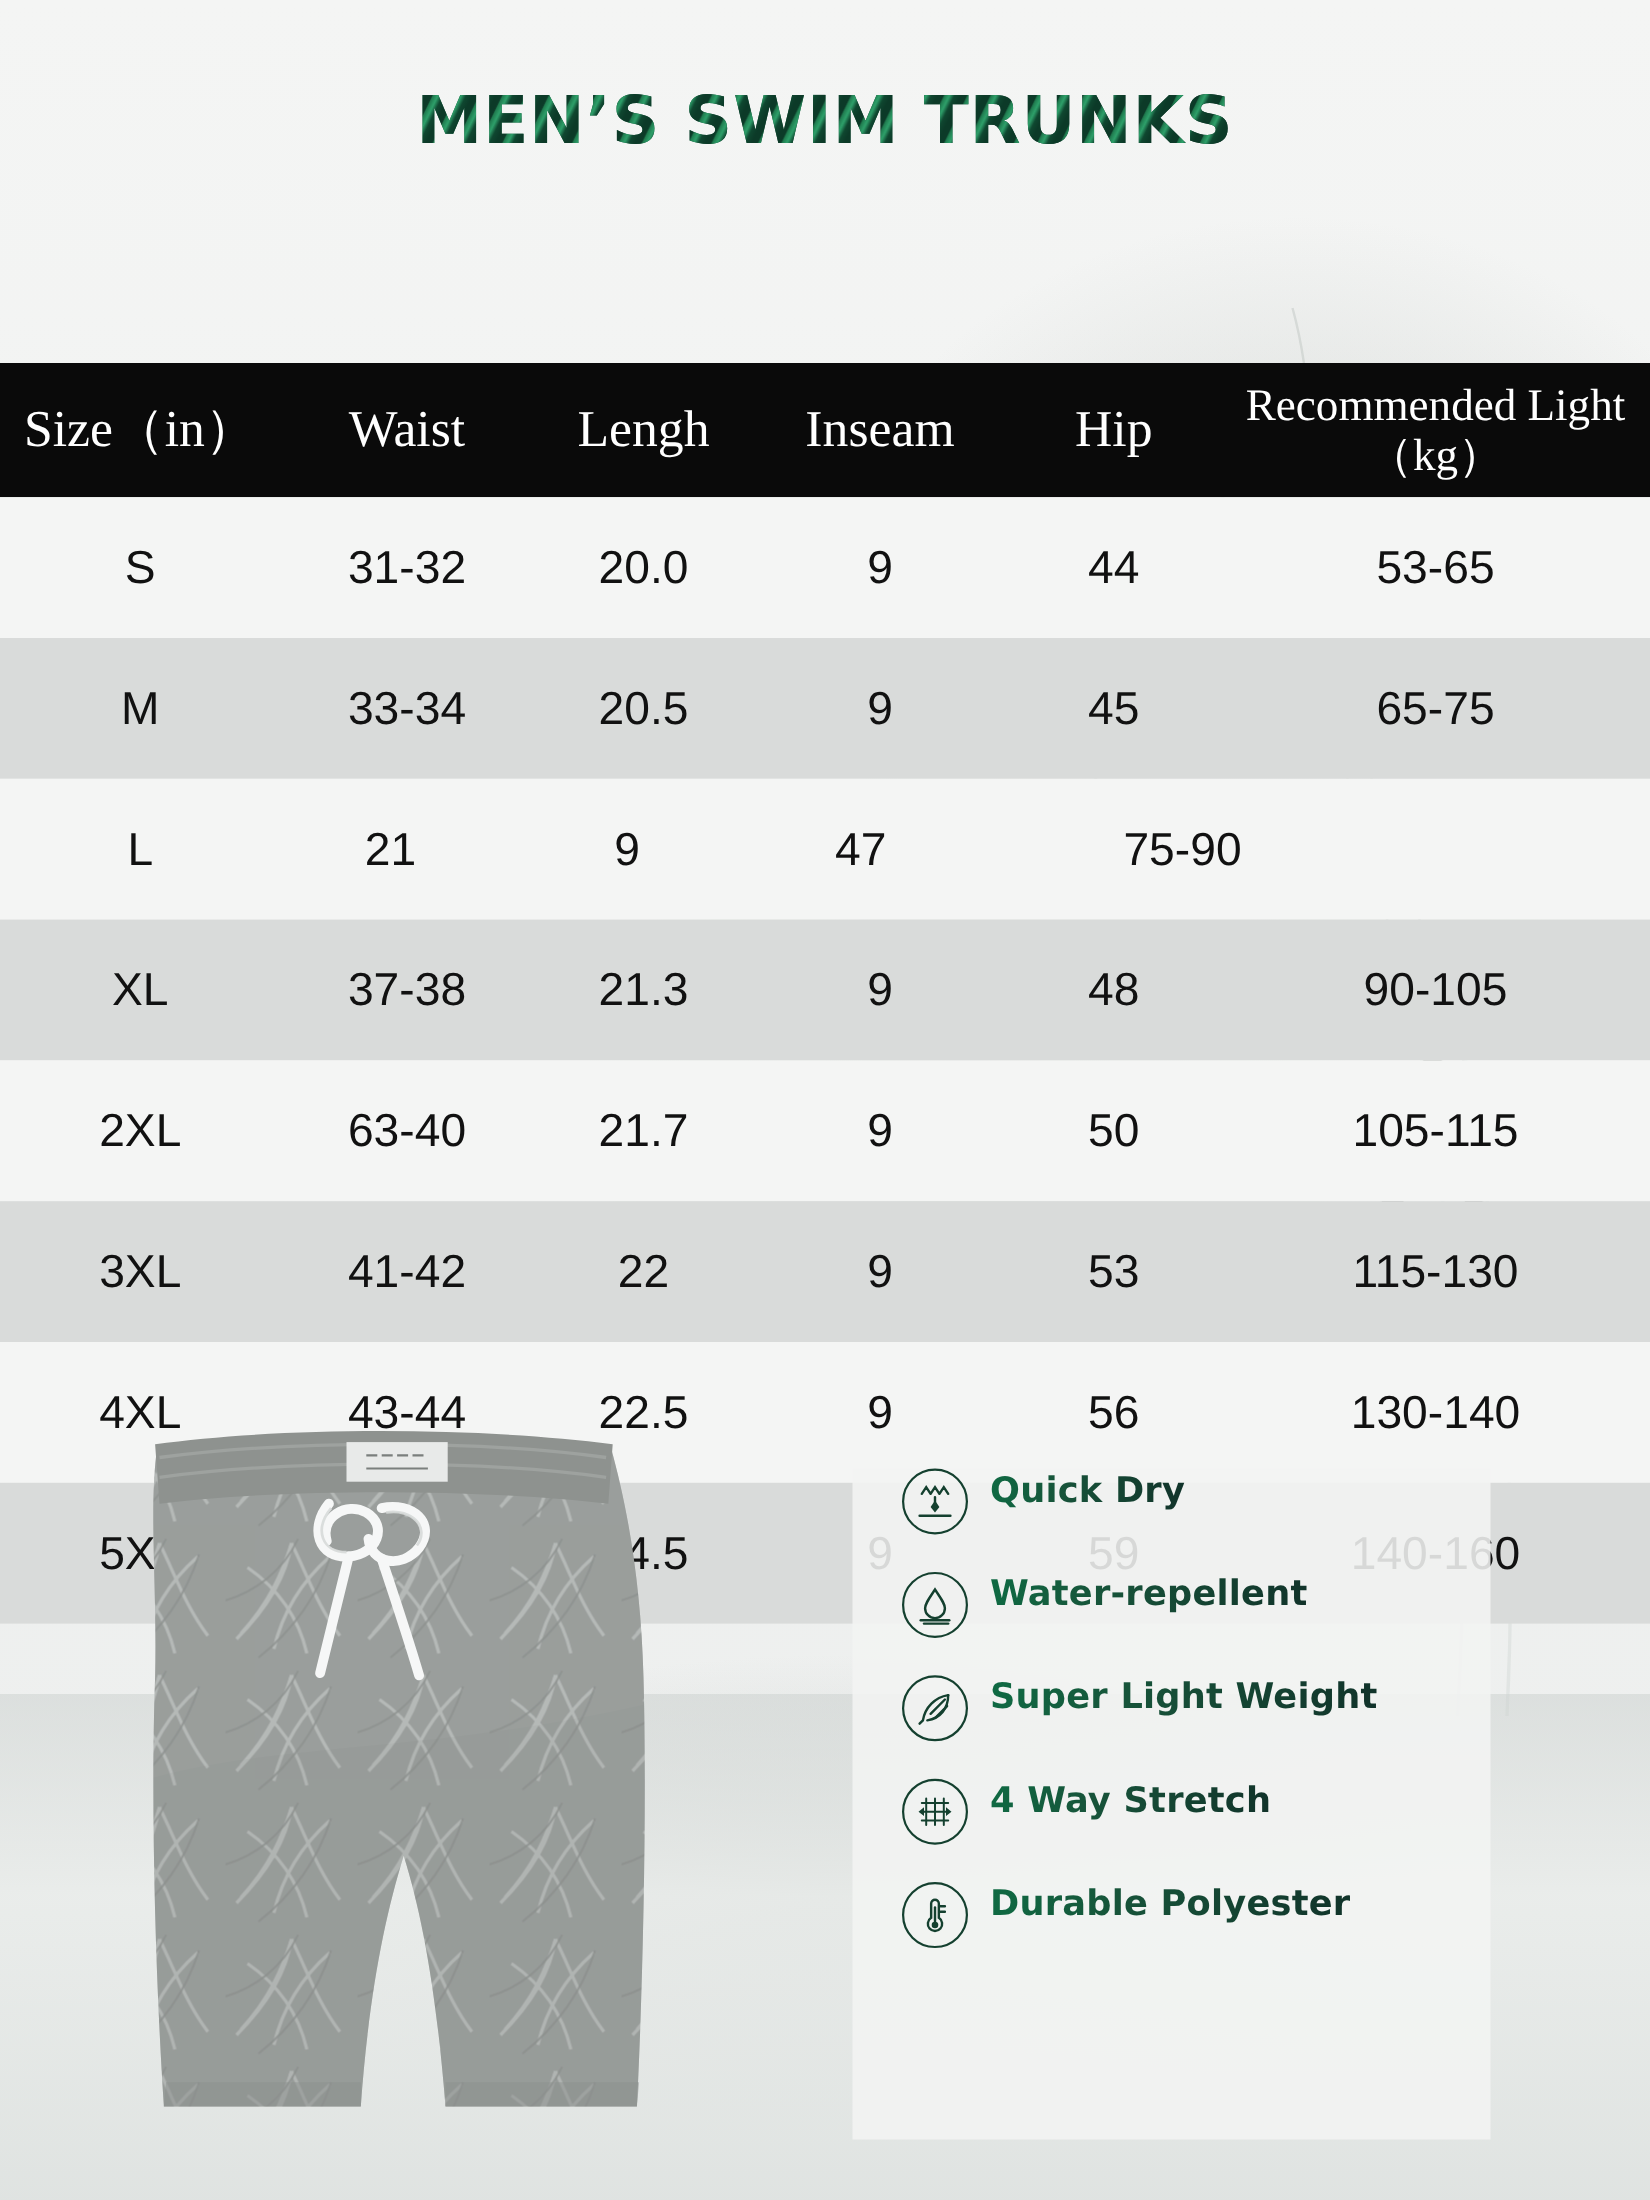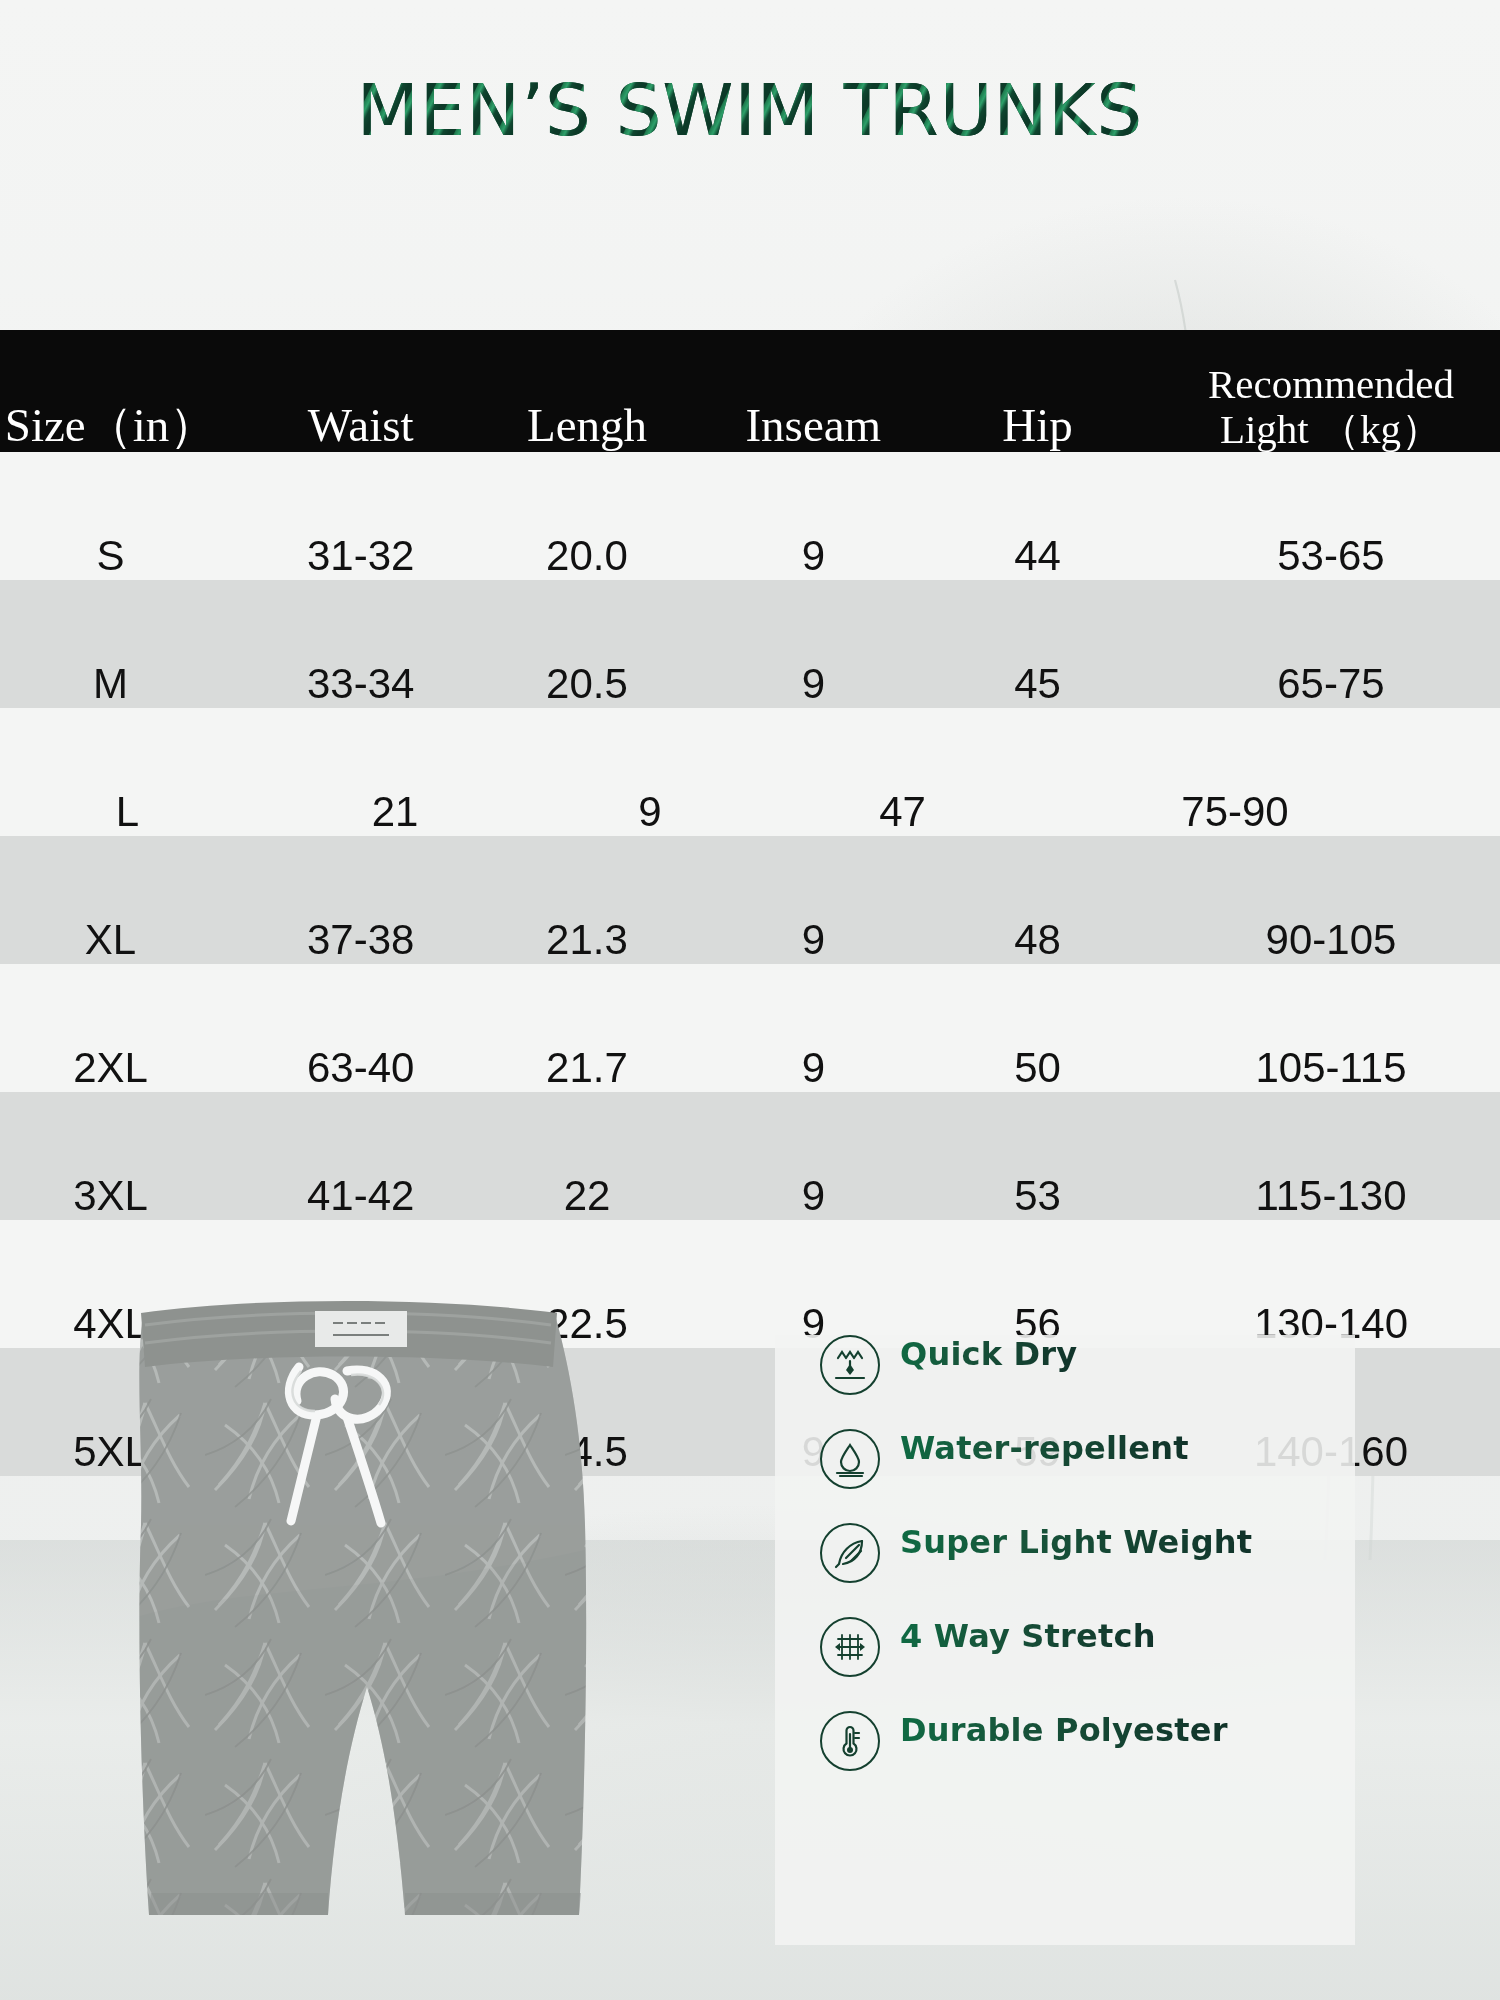--- a/index.html
+++ b/index.html
@@ -39,44 +39,43 @@
 
   
   .title-wrap {
     position: absolute; left: 0; right: 0; top: 60px;
     text-align: center;
     height: 110px;
   }
   .title {
     display: inline-block;
     font-family: "DejaVu Sans", sans-serif;
-    font-weight: normal;
-    font-size: 72px;
+    font-weight: bold;
+    font-size: 60px;
     letter-spacing: 1px;
     line-height: 100px;
     background-image:
       repeating-linear-gradient(116deg, #0c3a28 0px, #0c3a28 5px, #1f7a4e 6px, #2ea06a 10px, #0f4730 14px, #0c3a28 19px),
       linear-gradient(90deg, #0b5a38, #0a3326);
     -webkit-background-clip: text;
     background-clip: text;
     color: transparent;
     -webkit-text-fill-color: transparent;
   }
 
   
   .table {
     position: absolute;
     left: 0; top: 330px;
     width: 1500px;
   }
   .trow {
     display: flex;
-    align-items: flex-end;
+    align-items: center;
     width: 100%;
-    gap: 40px;
   }
   .trow.head {
     background: #0a0a0a;
     color: #ffffff;
     height: 122px;
   }
   .trow.body { height: 128px; }
   .trow.light { background: #f4f5f4; }
   .trow.dark  { background: #d9dbda; }
 

